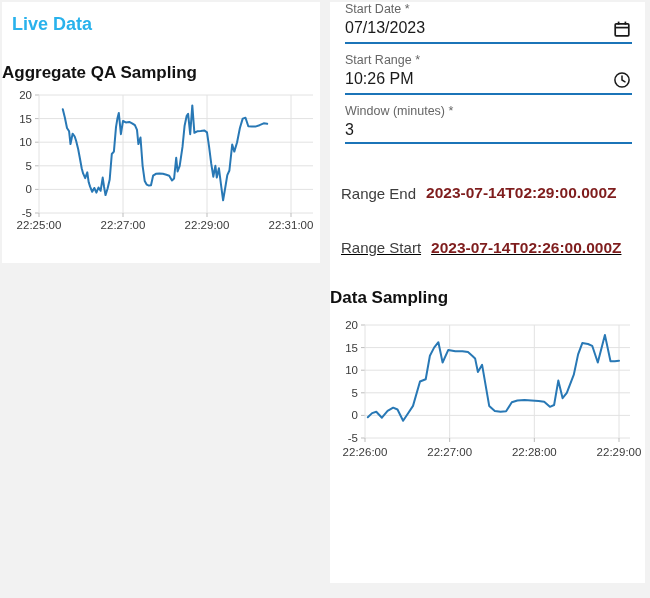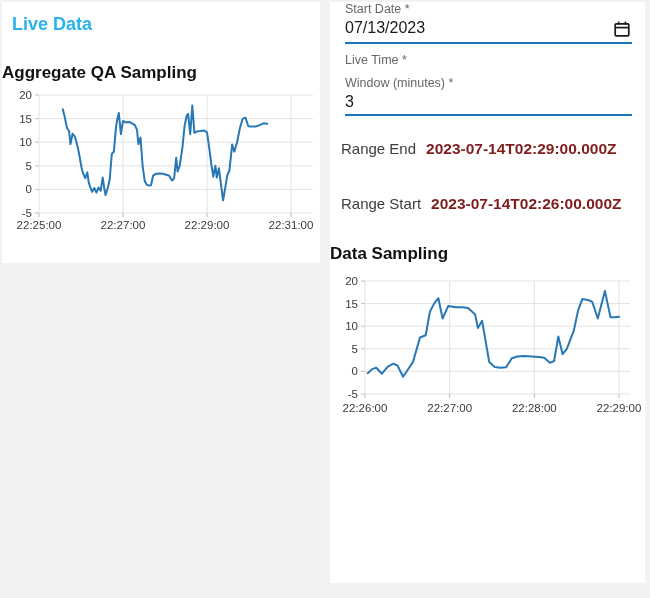--- a/index.html
+++ b/index.html
@@ -34,22 +34,22 @@
     font-family:"Liberation Sans", sans-serif;font-size:16px;color:#1a1a1a;
   }
   .field-icon{flex:none;width:20px;height:20px;cursor:pointer;display:flex;align-items:center;justify-content:center;}
   .submit-btn{
     display:block;width:calc(100% - 28px);margin:20px 13px 0 15px;height:38px;
     background:#0791ca;color:#ffffff;border:none;border-radius:3px;
     font-family:"Liberation Sans", sans-serif;font-size:15px;font-weight:bold;
     letter-spacing:0.6px;cursor:pointer;
   }
   .range-row{display:flex;align-items:baseline;gap:10px;margin-left:11px;}
-  .range-row.end{margin-top:24px;}
-  .range-row.start{margin-top:37px;}
+  .range-row.end{margin-top:40px;align-items:center;}
+  .range-row.start{margin-top:37px;text-decoration:underline;}
   .range-label{font-size:15px;color:#3d3d3d;white-space:nowrap;}
   .range-value{font-size:15.5px;font-weight:bold;color:#7f1d1d;white-space:nowrap;}
 </style>
 </head>
 <body>
 
 <div class="page">
 
   <div class="card card-left">
     <h2 class="panel-title">Live Data</h2>
@@ -102,21 +102,30 @@
               <rect x="3.2" y="4.8" width="13.6" height="12" rx="1" fill="none" stroke="#1a1a1a" stroke-width="1.7"></rect>
               <line x1="3.2" y1="8.6" x2="16.8" y2="8.6" stroke="#1a1a1a" stroke-width="1.7"></line>
               <line x1="6.6" y1="2.6" x2="6.6" y2="5.6" stroke="#1a1a1a" stroke-width="1.7"></line>
               <line x1="13.4" y1="2.6" x2="13.4" y2="5.6" stroke="#1a1a1a" stroke-width="1.7"></line>
             </svg>
           </span>
         </span>
       </label>
 
       <label class="field">
-        <span class="field-label">Live Time *</span>
+        <span class="field-label">Start Range *</span>
+        <span class="field-row">
+          <input class="field-input" type="text" value="10:26 PM" style="">
+          <span class="field-icon">
+            <svg width="20" height="20" viewBox="0 0 20 20">
+              <circle cx="10" cy="10" r="7.1" fill="none" stroke="#1a1a1a" stroke-width="1.5"></circle>
+              <path d="M10 5.9 L10 10 L13 11.8" fill="none" stroke="#1a1a1a" stroke-width="1.5" stroke-linecap="round"></path>
+            </svg>
+          </span>
+        </span>
       </label>
 
       <label class="field">
         <span class="field-label">Window (minutes) *</span>
         <span class="field-row">
           <input class="field-input" type="text" value="3" style="">
         </span>
       </label>
 
     </div>

